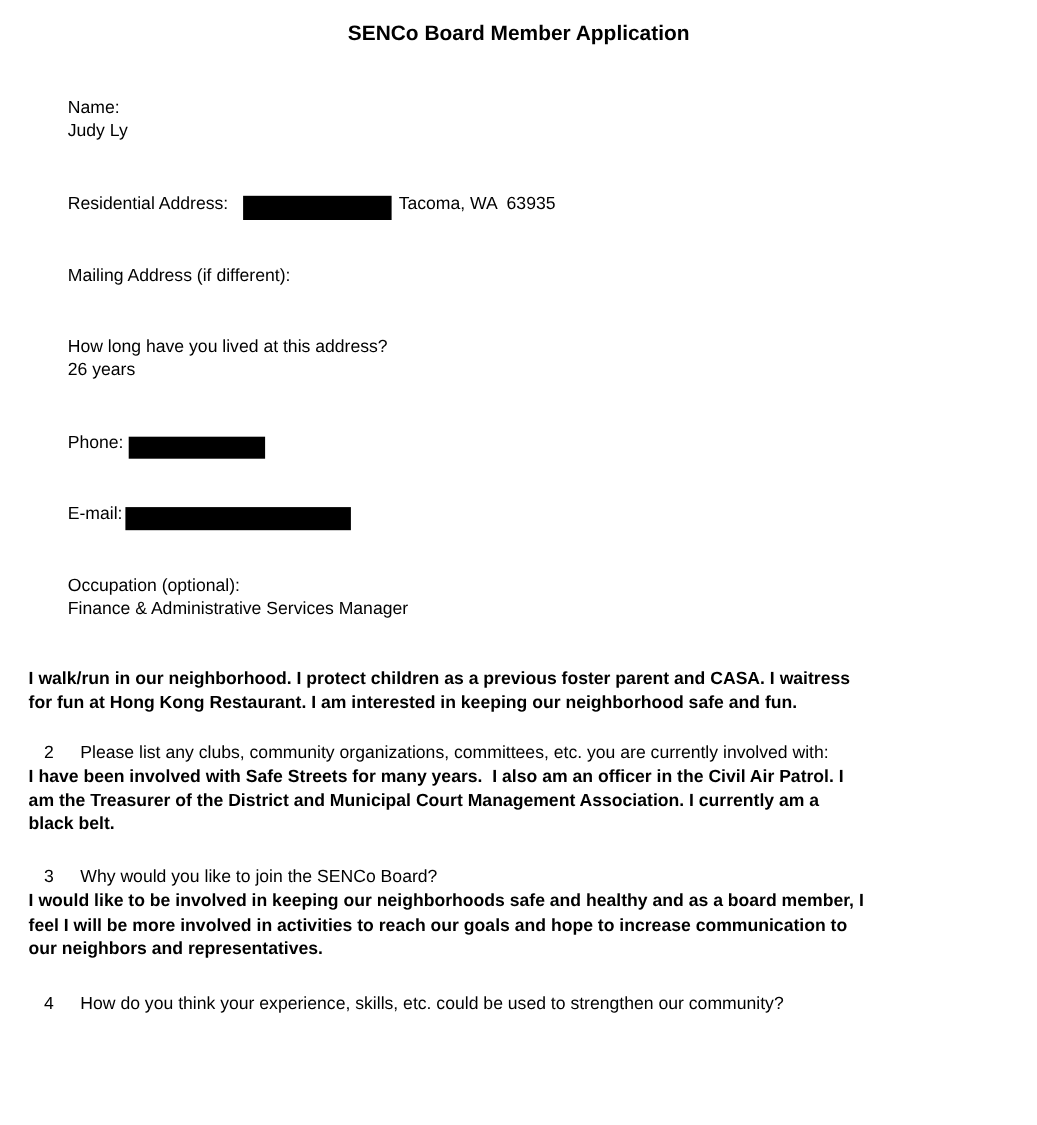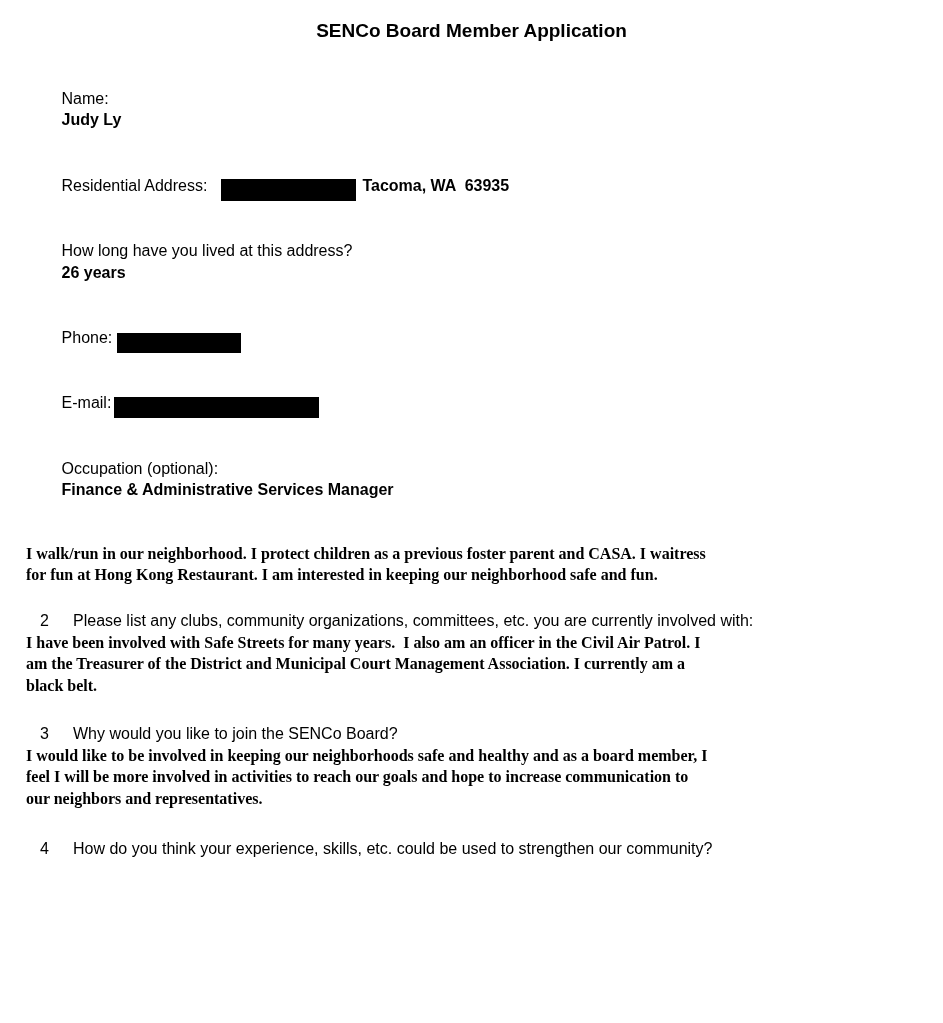--- a/index.html
+++ b/index.html
@@ -28,21 +28,21 @@
     margin-left: 26px;
     width: 917px;
   }
   .header-block {
     margin-top: 24px;
   }
   .line {
     line-height: 21.7px;
     white-space: pre-wrap;
   }
-  .bold { font-weight: bold; }
+  .bold { font-weight: normal; }
   .value { white-space: pre-wrap; }
   .redact {
     display: inline-block;
     background: #000000;
     margin-top: -4px;
     margin-bottom: -4px;
     vertical-align: -6px;
   }
   .redact-residential { width: 135px; height: 22px; margin-left: 14px; margin-right: 6px; }
   .redact-phone       { width: 124px; height: 20px; margin-left: 5px; }
@@ -53,21 +53,20 @@
   }
   .q-num {
     display: inline-block;
     margin-left: 14px;
     width: 33px;
   }
   .answer {
     font-weight: bold;
     line-height: 21.7px;
     white-space: pre-wrap;
-    font-family: Liberation Serif, serif;
   }
   .mt20 { margin-top: 20px; }
   .mt24 { margin-top: 24px; }
   .mt26 { margin-top: 26px; }
   .mt28 { margin-top: 28px; }
 </style>
 </head>
 <body>
 
 <div class="page">
@@ -80,20 +79,23 @@
 
       <div class="line">
         <span class="label">Name:</span>
         <span class="value bold">Judy Ly</span>
       </div>
 
       <div class="line">
         <span class="label">Residential Address:</span><span class="redact redact-residential"></span><span class="value bold">Tacoma, WA  63935</span>
       </div>
 
+      <div class="line">
+        <span class="label">Mailing Address (if different):</span>
+      </div>
 
       <div class="line">
         <span class="label">How long have you lived at this address?</span>
         <span class="value bold">26 years</span>
       </div>
 
       <div class="line">
         <span class="label">Phone:</span><span class="redact redact-phone"></span>
       </div>
 

